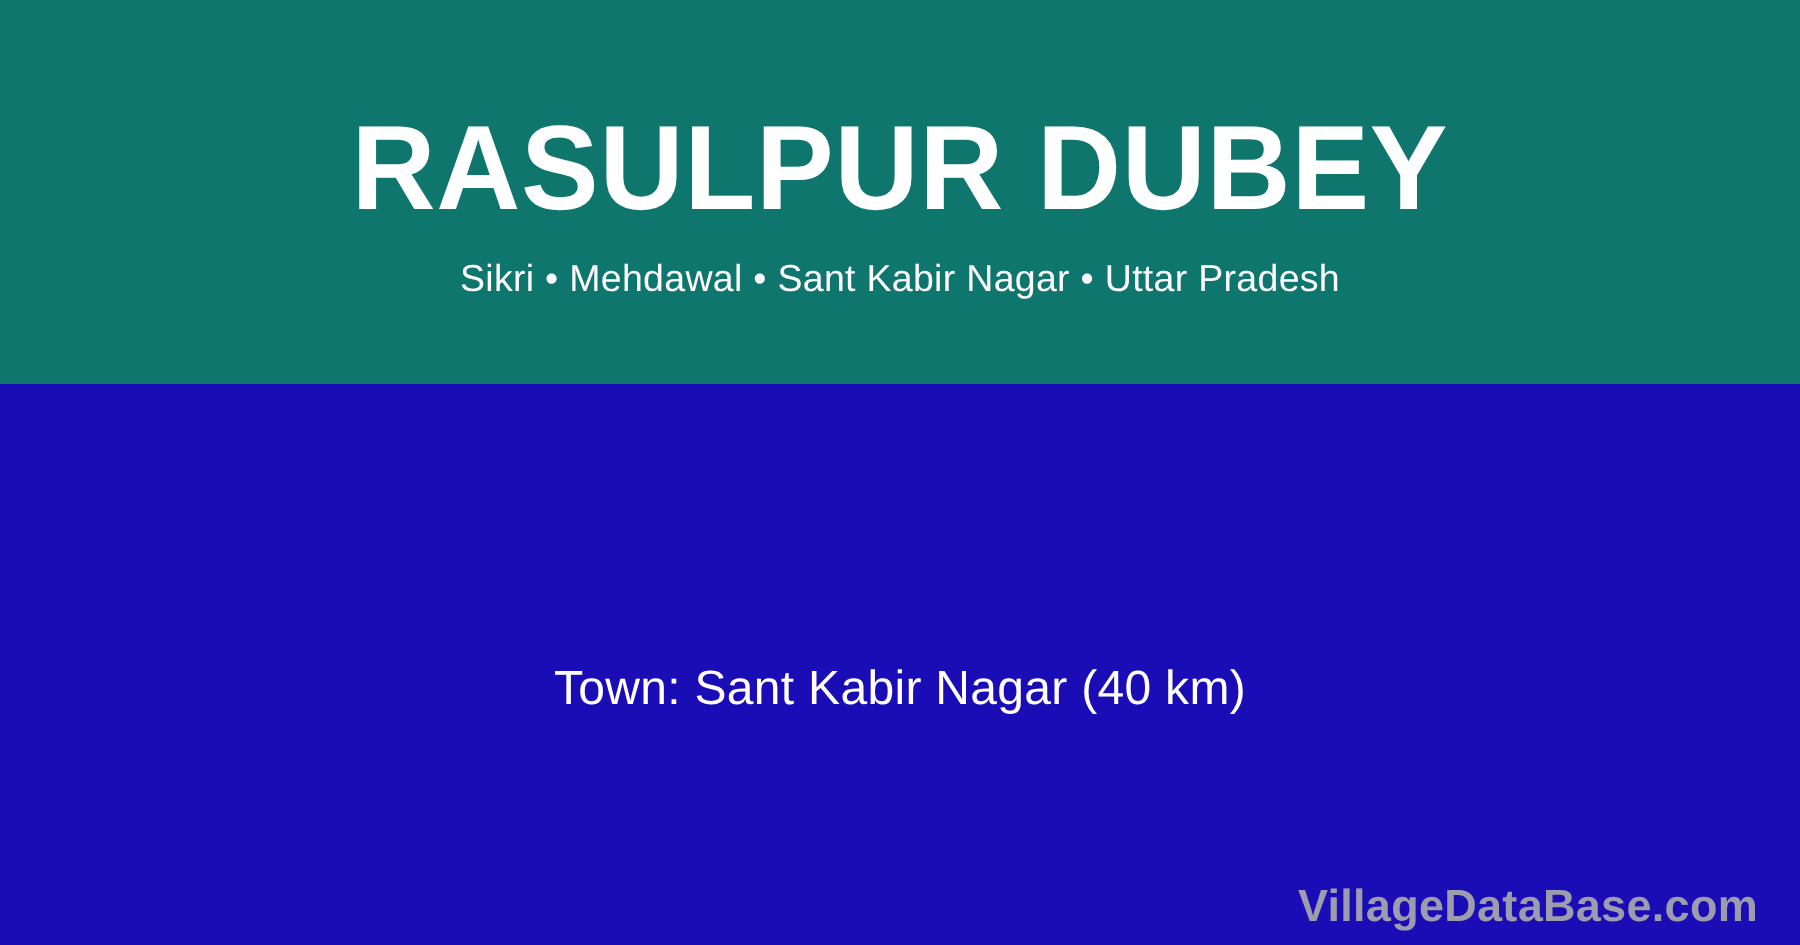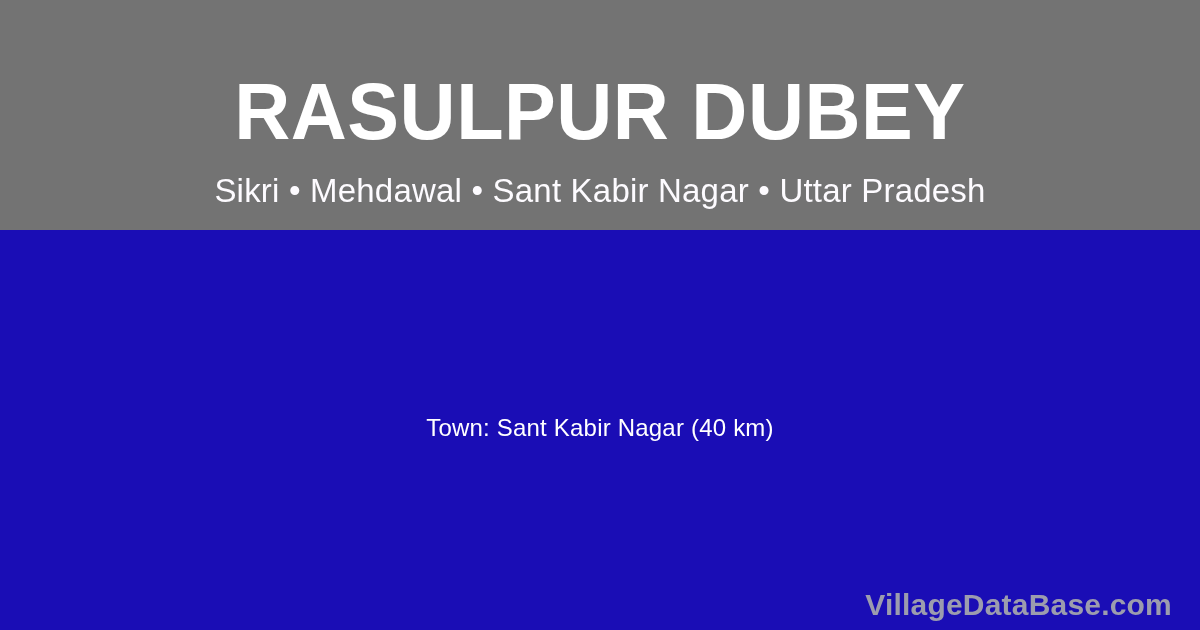--- a/index.html
+++ b/index.html
@@ -19,23 +19,23 @@
     position: relative;
     width: 1200px;
     height: 630px;
     display: flex;
     flex-direction: column;
   }
 
   
   .hero {
     position: relative;
-    height: 230px;
+    height: 256px;
     width: 100%;
-    background: #737373;
+    background: #0f766e;
     display: flex;
     flex-direction: column;
     align-items: center;
     justify-content: flex-start;
     box-sizing: border-box;
     padding-top: 72px;
   }
 
   .village-title {
     font-size: 80px;
@@ -46,21 +46,21 @@
     text-align: center;
     margin: 0;
     white-space: nowrap;
     transform: scaleX(0.97);
     transform-origin: center top;
   }
 
   .village-subtitle {
     margin: 0;
     margin-top: 20px;
-    font-size: 33px;
+    font-size: 25px;
     font-weight: 500;
     color: #FDFBFF;
     text-align: center;
     white-space: nowrap;
     letter-spacing: 0.2px;
   }
 
   
   .body-band {
     position: relative;
@@ -68,21 +68,21 @@
     width: 100%;
     background: #1A0DB5;
   }
 
   .town-line {
     position: absolute;
     top: 184px;
     left: 0;
     width: 100%;
     text-align: center;
-    font-size: 24px;
+    font-size: 32px;
     font-weight: 400;
     color: #FFFFFF;
     letter-spacing: 0.2px;
     white-space: nowrap;
   }
 
   .watermark {
     position: absolute;
     right: 28px;
     bottom: 8px;

